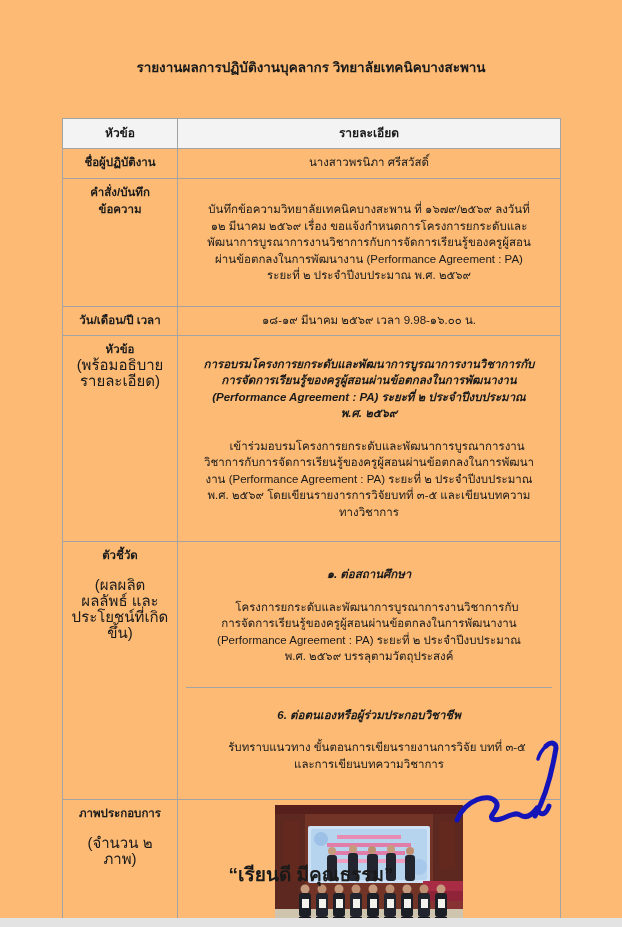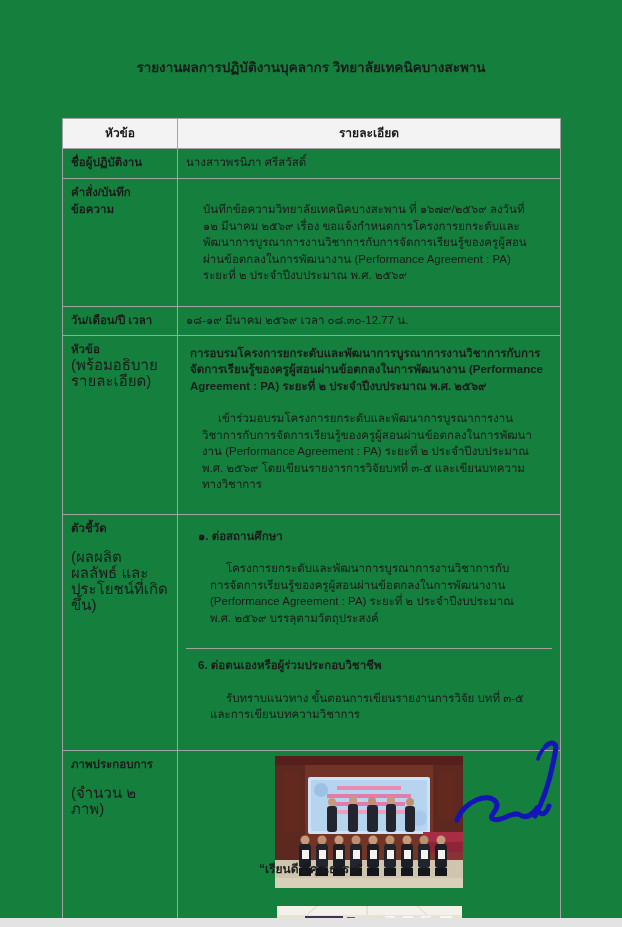--- a/index.html
+++ b/index.html
@@ -4,56 +4,57 @@
 <style>
   :root{
     --border:#a3a3a3;
     --header_bg:#f3f3f3;
     --signature_blue:#1414b8;
     --footer_strip:#e3e3e3;
     --ink:#1a1a1a;
   }
   html,body{margin:0;padding:0;background:#fff;}
   .page{
-    position:relative;width:622px;height:927px;overflow:hidden;background:#15803d;
+    position:relative;width:622px;height:927px;overflow:hidden;background:#fdba74;
     font-family:"Liberation Sans",sans-serif;color:var(--ink);
   }
   .doc-title{
     position:absolute;top:57px;left:0;right:0;text-align:center;
     font-weight:700;font-size:13.5px;line-height:21px;
   }
   table.report{
     position:absolute;left:62px;top:118px;width:498px;
     border-collapse:collapse;table-layout:fixed;
   }
   table.report td{
     border:1px solid var(--border);vertical-align:top;
     padding:5px 8px;font-size:11.5px;line-height:16.5px;
     overflow-wrap:anywhere;
+    text-align:center;
   }
   tr.head td{
     text-align:center;vertical-align:middle;font-weight:700;font-size:12px;
     background:var(--header_bg);padding:6px;
   }
   td.lbl{font-weight:700;font-size:12px;line-height:17px;}
   .note{font-weight:400;font-size:15px;line-height:16px;display:block;}
   .gap{display:block;height:13px;}
-  .sec-title{font-weight:700;margin:4px;}
+  .sec-title{font-weight:700;margin:15px;font-style:italic;}
   p.body{margin:16px;text-indent:16px;}
   p.flat{margin:17px;}
   td.kpi-cell{padding:0;}
   .kpi-a{padding:4px 8px 6px;border-bottom:1px solid var(--border);min-height:64px;box-sizing:border-box;}
   .kpi-b{padding:4px 8px 6px;}
   td.photo-cell{text-align:center;padding-top:12px;}
   .photo{display:block;margin:0 auto;}
   .photo+.photo{margin-top:18px;}
   .signature{position:absolute;left:443px;top:728px;z-index:3;}
   .footer-quote{
     position:absolute;top:859px;left:0;right:0;text-align:center;
-    font-weight:700;font-size:12px;
+    font-weight:700;font-size:19px;
   }
   .bottom-strip{position:absolute;left:0;right:0;bottom:0;height:9px;background:var(--footer_strip);}
 </style>
 </head>
 <body>
 
 <div class="page">
 
   <div class="doc-title">
     <div>รายงานผลการปฏิบัติงานบุคลากร วิทยาลัยเทคนิคบางสะพาน</div>
@@ -78,21 +79,21 @@
 
     <tr style="height:80px">
       <td class="lbl">คำสั่ง/บันทึกข้อความ</td>
       <td>
         <p class="flat">บันทึกข้อความวิทยาลัยเทคนิคบางสะพาน ที่ ๑๖๗๙/๒๕๖๙ ลงวันที่ ๑๒ มีนาคม ๒๕๖๙ เรื่อง ขอแจ้งกำหนดการโครงการยกระดับและพัฒนาการบูรณาการงานวิชาการกับการจัดการเรียนรู้ของครูผู้สอนผ่านข้อตกลงในการพัฒนางาน (Performance Agreement : PA) ระยะที่ ๒ ประจำปีงบประมาณ พ.ศ. ๒๕๖๙</p>
       </td>
     </tr>
 
     <tr style="height:29px">
       <td class="lbl">วัน/เดือน/ปี  เวลา</td>
-      <td>๑๘-๑๙ มีนาคม ๒๕๖๙ เวลา ๐๘.๓๐-12.77 น.</td>
+      <td>๑๘-๑๙ มีนาคม ๒๕๖๙ เวลา 9.98-๑๖.๐๐ น.</td>
     </tr>
 
     <tr style="height:122px">
       <td class="lbl">
         <span>หัวข้อ</span>
         <span class="note">(พร้อมอธิบาย</span>
         <span class="note">รายละเอียด)</span>
       </td>
       <td>
         <p class="sec-title">การอบรมโครงการยกระดับและพัฒนาการบูรณาการงานวิชาการกับการจัดการเรียนรู้ของครูผู้สอนผ่านข้อตกลงในการพัฒนางาน (Performance Agreement : PA) ระยะที่ ๒ ประจำปีงบประมาณ พ.ศ. ๒๕๖๙</p>

